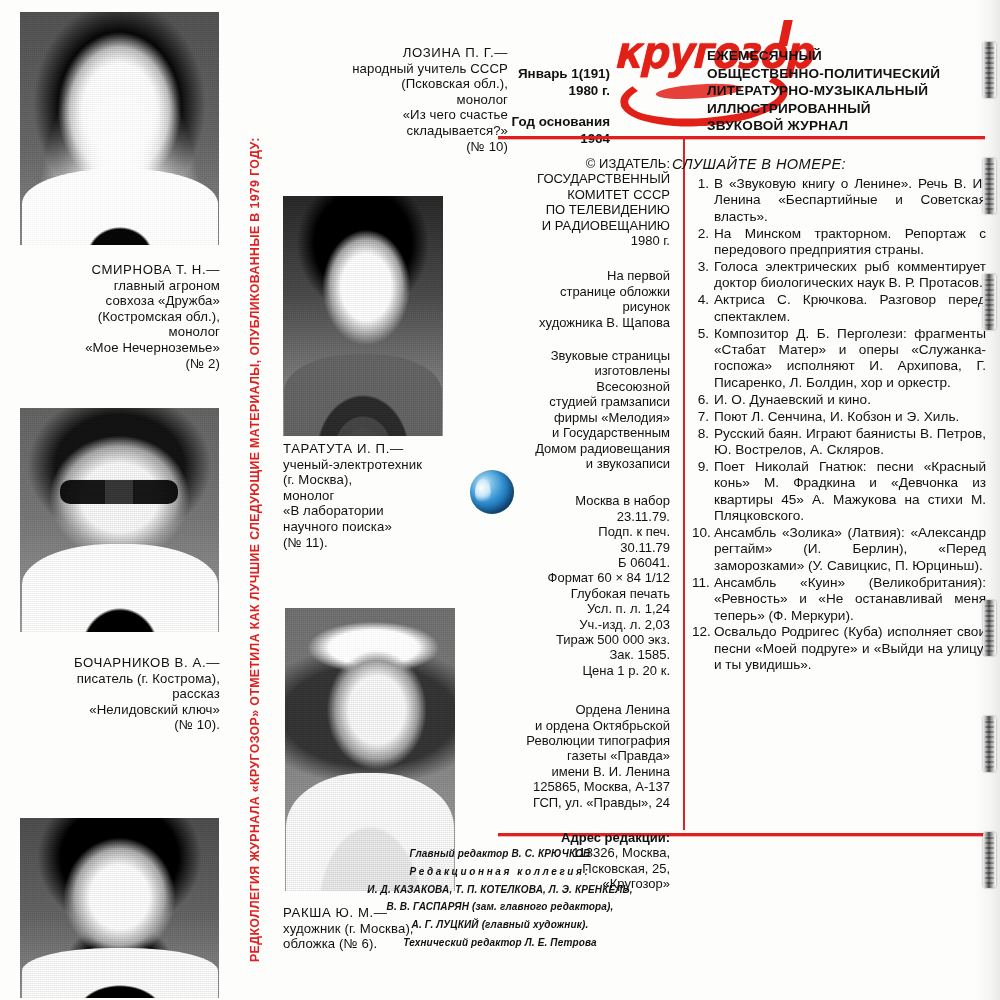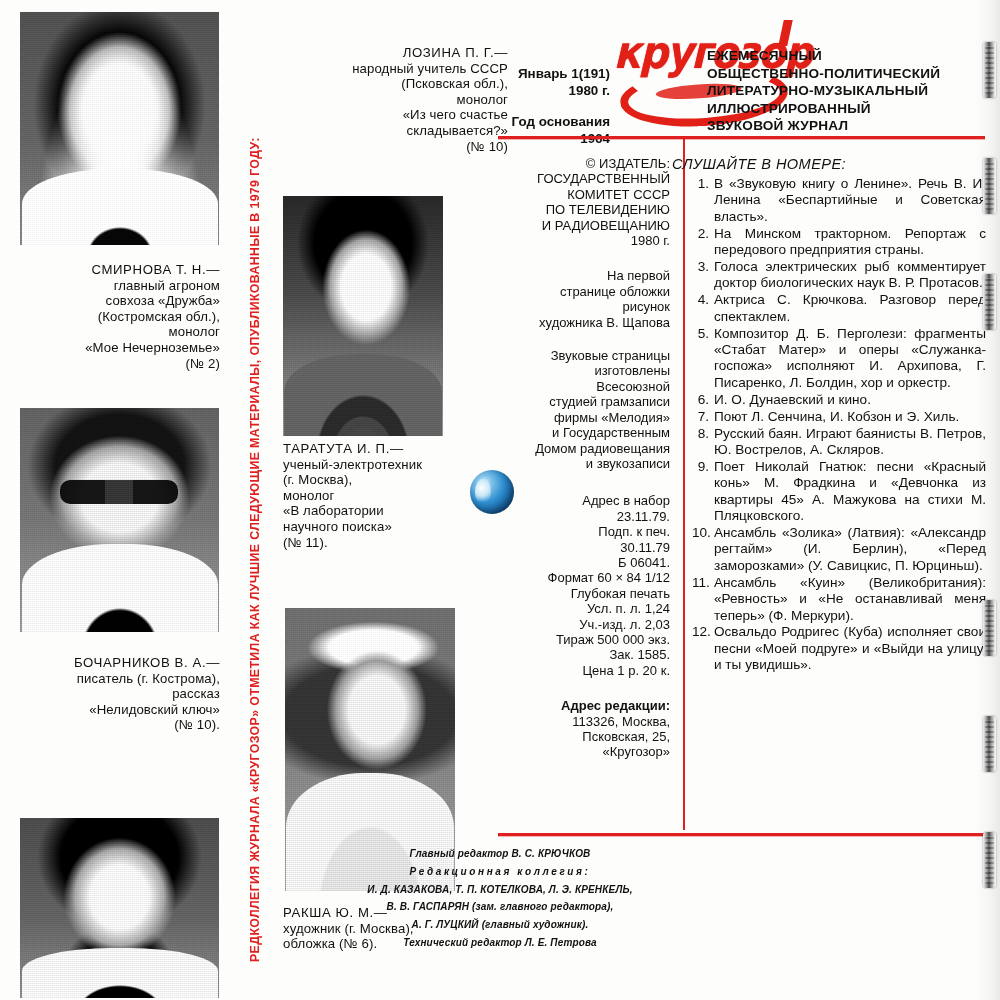--- a/index.html
+++ b/index.html
@@ -318,34 +318,43 @@
       <div>изготовлены</div>
       <div>Всесоюзной</div>
       <div>студией грамзаписи</div>
       <div>фирмы «Мелодия»</div>
       <div>и Государственным</div>
       <div>Домом радиовещания</div>
       <div>и звукозаписи</div>
     </div>
 
     <div class="blk" style="margin-top:22px;">
-      <div>Адрес в набор</div>
+      <div>Москва в набор</div>
       <div>23.11.79.</div>
       <div>Подп. к печ.</div>
       <div>30.11.79</div>
       <div>Б 06041.</div>
       <div>Формат 60 × 84 1/12</div>
       <div>Глубокая печать</div>
       <div>Усл. п. л. 1,24</div>
       <div>Уч.-изд. л. 2,03</div>
       <div>Тираж 500 000 экз.</div>
       <div>Зак. 1585.</div>
       <div>Цена 1 р. 20 к.</div>
     </div>
 
+    <div class="blk" style="margin-top:24px;">
+      <div>Ордена Ленина</div>
+      <div>и ордена Октябрьской</div>
+      <div>Революции типография</div>
+      <div>газеты «Правда»</div>
+      <div>имени В. И. Ленина</div>
+      <div>125865, Москва, А-137</div>
+      <div>ГСП, ул. «Правды», 24</div>
+    </div>
 
     <div class="blk" style="margin-top:20px;">
       <div class="bold">Адрес редакции:</div>
       <div>113326, Москва,</div>
       <div>Псковская, 25,</div>
       <div>«Кругозор»</div>
     </div>
   </div>
 
   <div class="toc-title" style="left:672px;top:156px;font-style:italic;">СЛУШАЙТЕ В НОМЕРЕ:</div>

